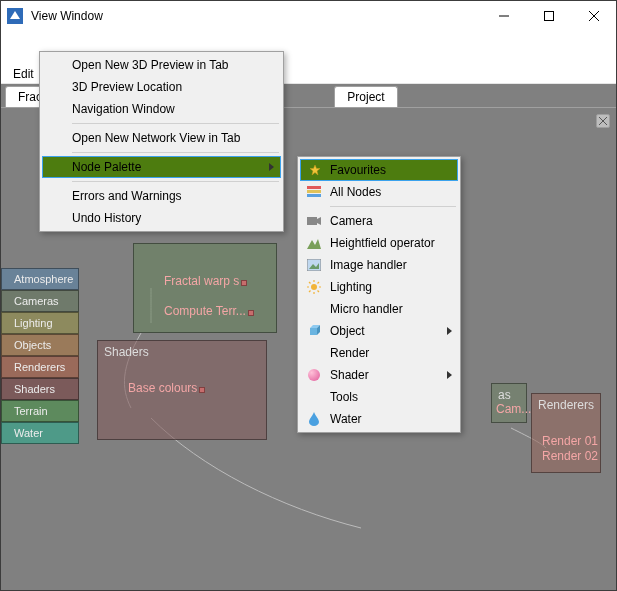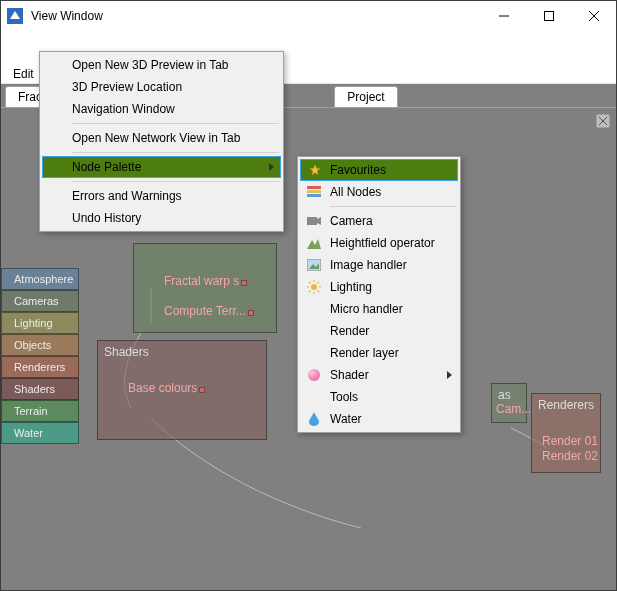--- a/index.html
+++ b/index.html
@@ -212,24 +212,32 @@
               <line x1="10.5" y1="3.5" x2="12" y2="2"></line>
             </g>
           </svg>
         </span>
       <span>Lighting</span>
     </div>
     <div class="row">
       <span>Micro handler</span>
     </div>
     <div class="row">
+      <span class="icon">
+          <svg width="14" height="14" viewBox="0 0 14 14">
+            <polygon points="3,4 10,4 10,11 3,11" fill="#6ab4e0"></polygon>
+            <polygon points="3,4 6,1 13,1 10,4" fill="#8ecaf0"></polygon>
+            <polygon points="10,4 13,1 13,8 10,11" fill="#4a94c0"></polygon>
+          </svg>
+        </span>
+      <span>Object</span>
+        <span class="arrow"></span>
+    </div>
+    <div class="row">
       <span>Render</span>
-    </div>
-    <div class="row">
-      <span>Render layer</span>
     </div>
     <div class="row">
       <span class="icon">
           <span class="ico-ball" style="background:radial-gradient(circle at 30% 30%, #ffc0d8, #e05a9a);"></span>
         </span>
       <span>Shader</span>
         <span class="arrow"></span>
     </div>
     <div class="row">
       <span>Tools</span>

